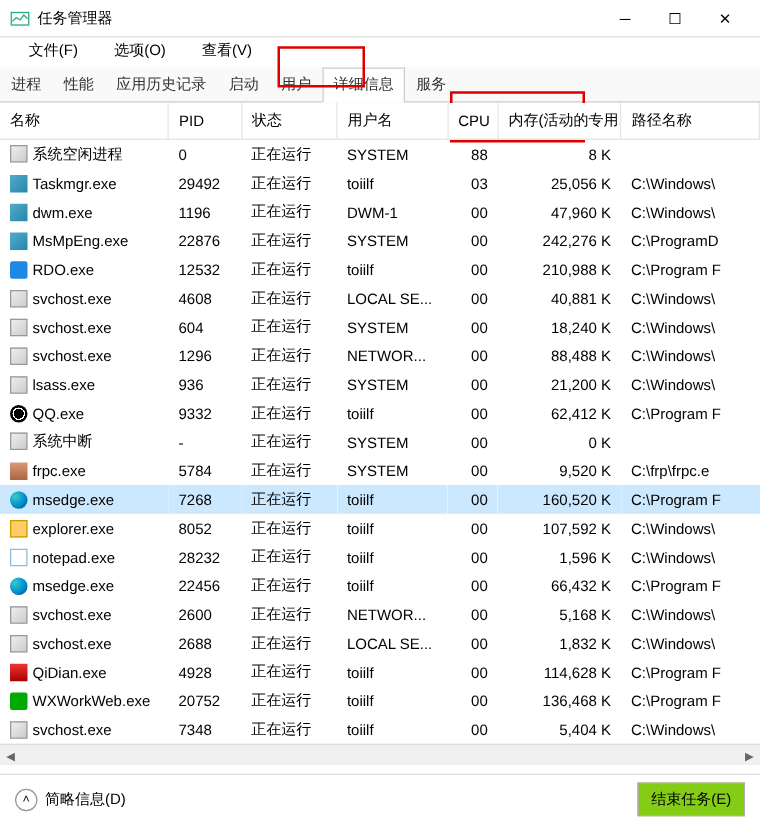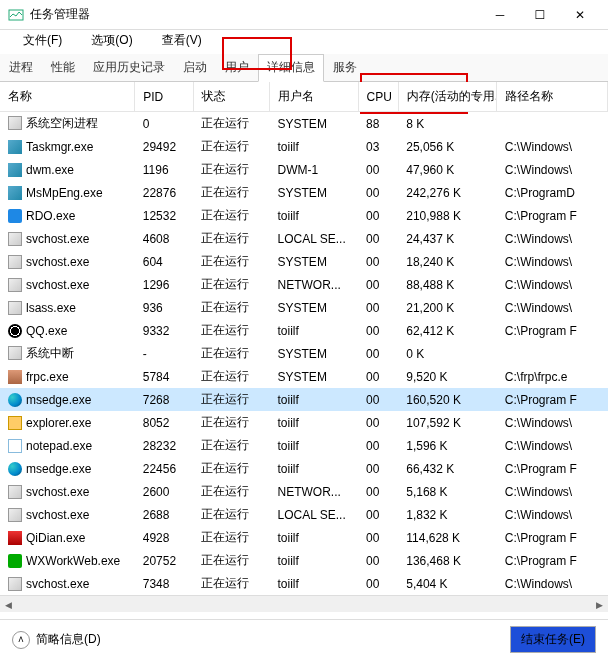--- a/index.html
+++ b/index.html
@@ -12,41 +12,41 @@
   .menubar span { padding: 2px 6px; margin-left: 13px; }
   .tabbar { display: flex; border-bottom: 1px solid #ccc; background: #f9f9f9; position: relative; height: 28px; margin-top: 4px; text-align: center; }
   .tab { padding: 4px 8px; font-size: 12px; border: 1px solid transparent; border-bottom: none; color: #333; }
   .tab.active { background: #fff; border-color: #ccc; border-bottom: 1px solid #fff; margin-bottom: -1px; }
   .redbox { position: absolute; border: 2px solid #d00; pointer-events: none; }
   .table-wrap { height: 530px; overflow: hidden; position: relative; }
   table { border-collapse: collapse; width: 100%; table-layout: fixed; }
   th { text-align: left; font-weight: normal; padding: 6px 8px; border-right: 1px solid #e5e5e5; border-bottom: 1px solid #e5e5e5; font-size: 12px; background: #fff; white-space: nowrap; overflow: hidden; }
   th.num { text-align: right; }
   td { padding: 3px 8px; font-size: 12px; white-space: nowrap; overflow: hidden; text-overflow: ellipsis; height: 21px; }
-  td.num { }
+  td.num { text-align: right; }
   tr.selected td { background: #cce8ff; }
   .proc-icon { display: inline-block; width: 14px; height: 14px; vertical-align: -3px; margin-right: 4px; background: #888; }
   .proc-icon.sys { background: linear-gradient(135deg,#eee 0%,#ccc 100%); border:1px solid #999; }
   .proc-icon.java { background: linear-gradient(#f80,#c40); border-radius:2px; }
   .proc-icon.win { background: linear-gradient(135deg,#5ac,#28a); }
   .proc-icon.rdo { background:#1e88e5; border-radius:2px; }
   .proc-icon.qq { background: radial-gradient(circle,#000 40%,#fff 41%,#fff 50%,#000 51%); border-radius:50%; }
   .proc-icon.edge { background: radial-gradient(circle at 30% 30%,#3cc,#08c 60%,#046); border-radius:50%; }
   .proc-icon.folder { background:#fc6; border:1px solid #c90; }
   .proc-icon.note { background:#fff; border:1px solid #8bd; }
   .proc-icon.qd { background: linear-gradient(#e33,#a00); }
   .proc-icon.wx { background:#0a0; border-radius:2px; }
   .proc-icon.frp { background: linear-gradient(#d97,#a64); }
   .scrollbar { position:absolute; bottom:0; left:0; right:0; height:17px; background:#f0f0f0; border-top:1px solid #ddd; }
   .scrollbtn { width:17px; height:17px; display:inline-flex; align-items:center; justify-content:center; background:#f0f0f0; color:#666; font-size:9px; }
   .scrollbtn.right { float:right; }
   .footer { position:absolute; bottom:0; left:0; right:0; height:40px; border-top:1px solid #ddd; display:flex; align-items:center; padding:0 12px; background:#fff; }
   .footer-left { display:flex; align-items:center; gap:6px; }
   .chev { width:18px; height:18px; border:1px solid #999; border-radius:50%; display:flex; align-items:center; justify-content:center; font-size:10px; }
-  .end-btn { margin-left:auto; padding:4px 10px; border:1px solid #adadad; background:#1d4ed8; font-size:12px; }
+  .end-btn { margin-left:auto; padding:4px 10px; border:1px solid #adadad; background:#84cc16; font-size:12px; }
   .col-name{width:134px}.col-pid{width:58px}.col-status{width:76px}.col-user{width:88px}.col-cpu{width:40px}.col-mem{width:98px}.col-path{width:110px}
 </style>
 </head>
 <body>
 
 <div class="titlebar">
   <span class="icon">
     <svg width="16" height="16">
         <rect x="1" y="3" width="14" height="10" fill="none" stroke="#2a7" stroke-width="1"></rect>
         <polyline points="2,10 5,7 8,9 11,5 14,8" fill="none" stroke="#2a7" stroke-width="1"></polyline>
@@ -135,21 +135,21 @@
           <td class="col-cpu num">00</td>
           <td class="col-mem num">210,988 K</td>
           <td class="col-path">C:\Program F</td>
         </tr>
         <tr>
           <td class="col-name"><span class="proc-icon sys"></span>svchost.exe</td>
           <td class="col-pid">4608</td>
           <td class="col-status">正在运行</td>
           <td class="col-user">LOCAL SE...</td>
           <td class="col-cpu num">00</td>
-          <td class="col-mem num">24,437 K</td>
+          <td class="col-mem num">40,881 K</td>
           <td class="col-path">C:\Windows\</td>
         </tr>
         <tr>
           <td class="col-name"><span class="proc-icon sys"></span>svchost.exe</td>
           <td class="col-pid">604</td>
           <td class="col-status">正在运行</td>
           <td class="col-user">SYSTEM</td>
           <td class="col-cpu num">00</td>
           <td class="col-mem num">18,240 K</td>
           <td class="col-path">C:\Windows\</td>

